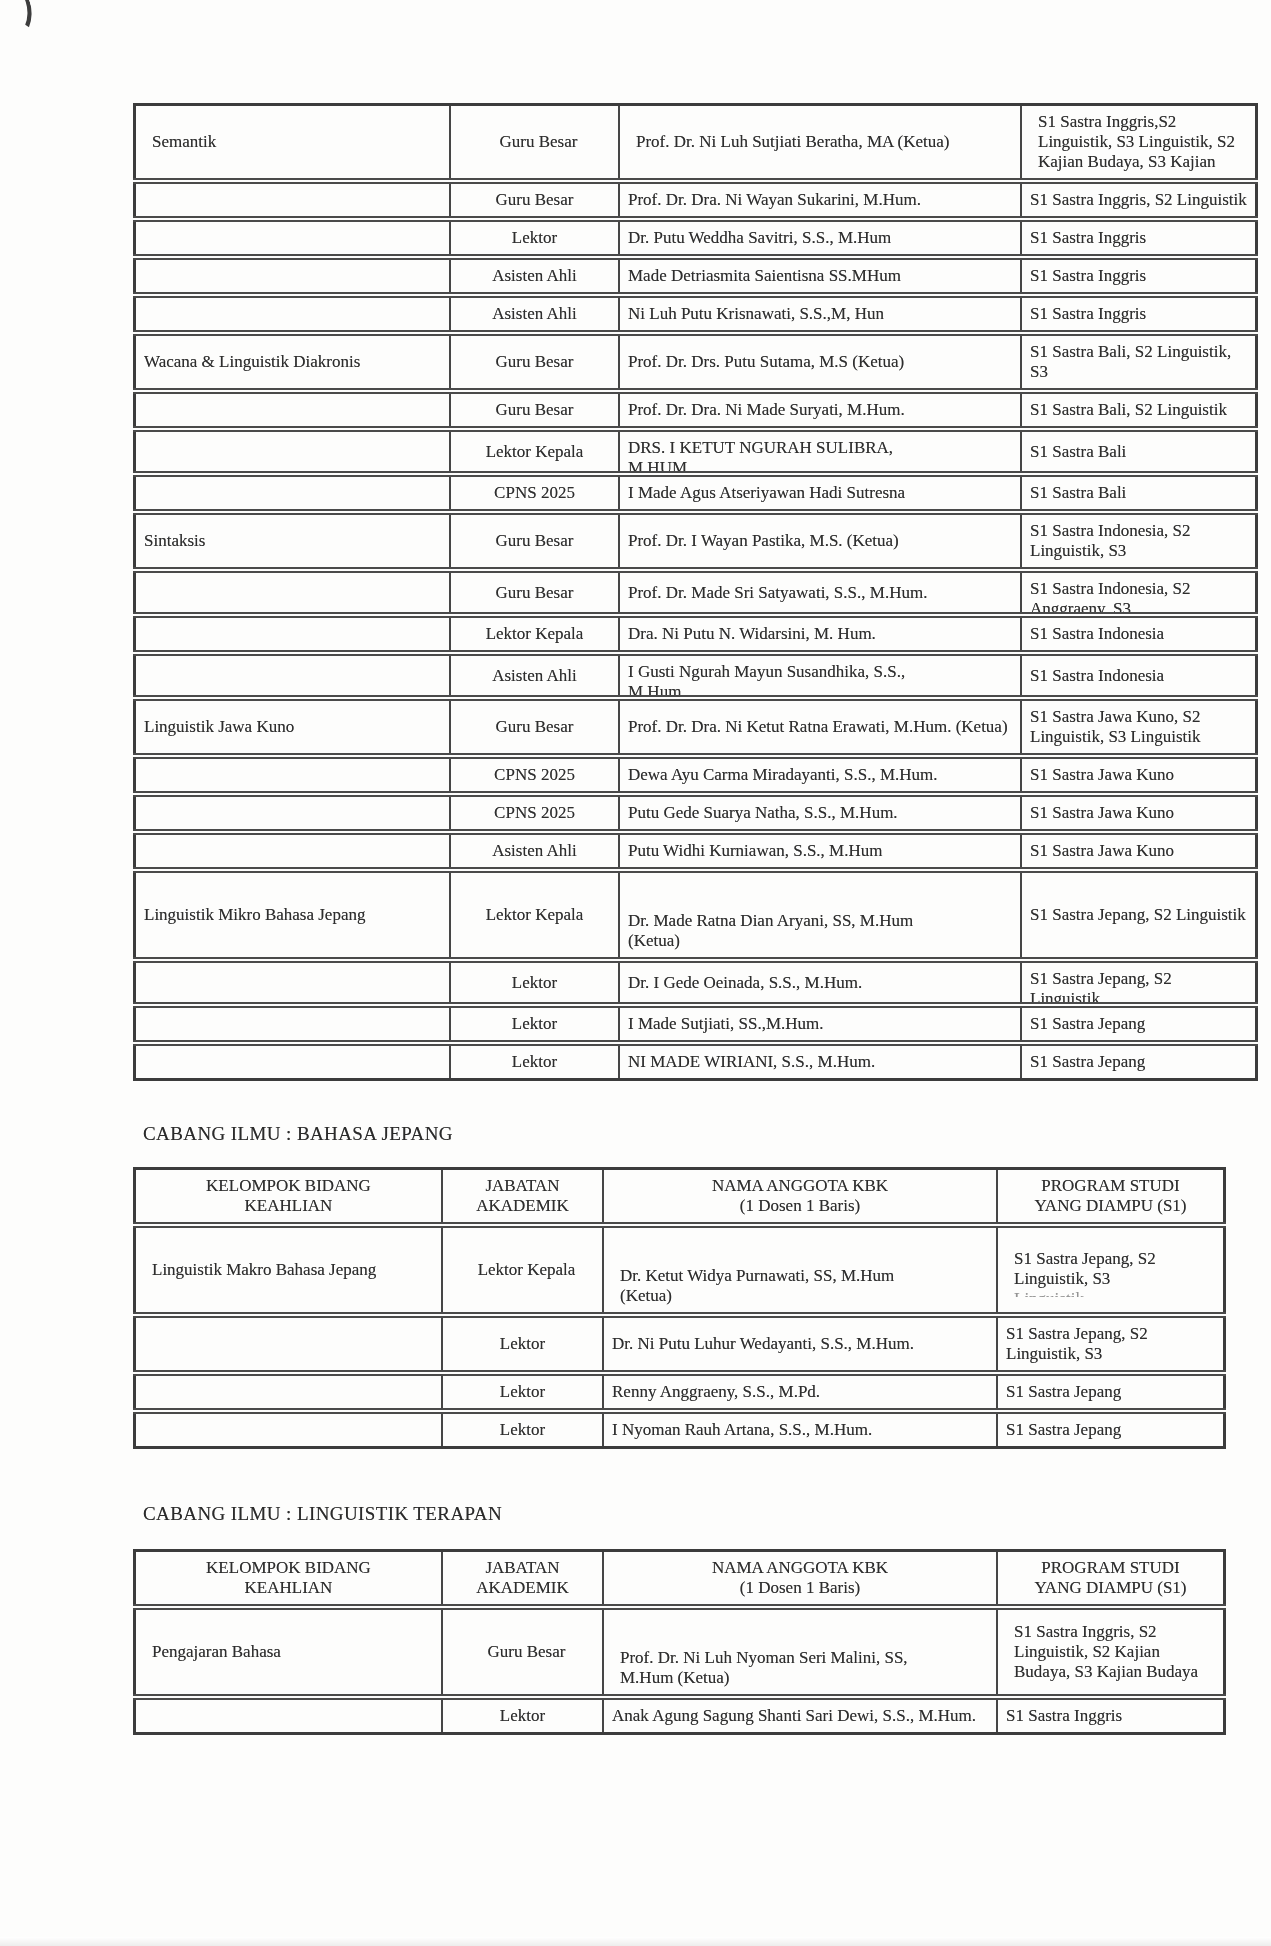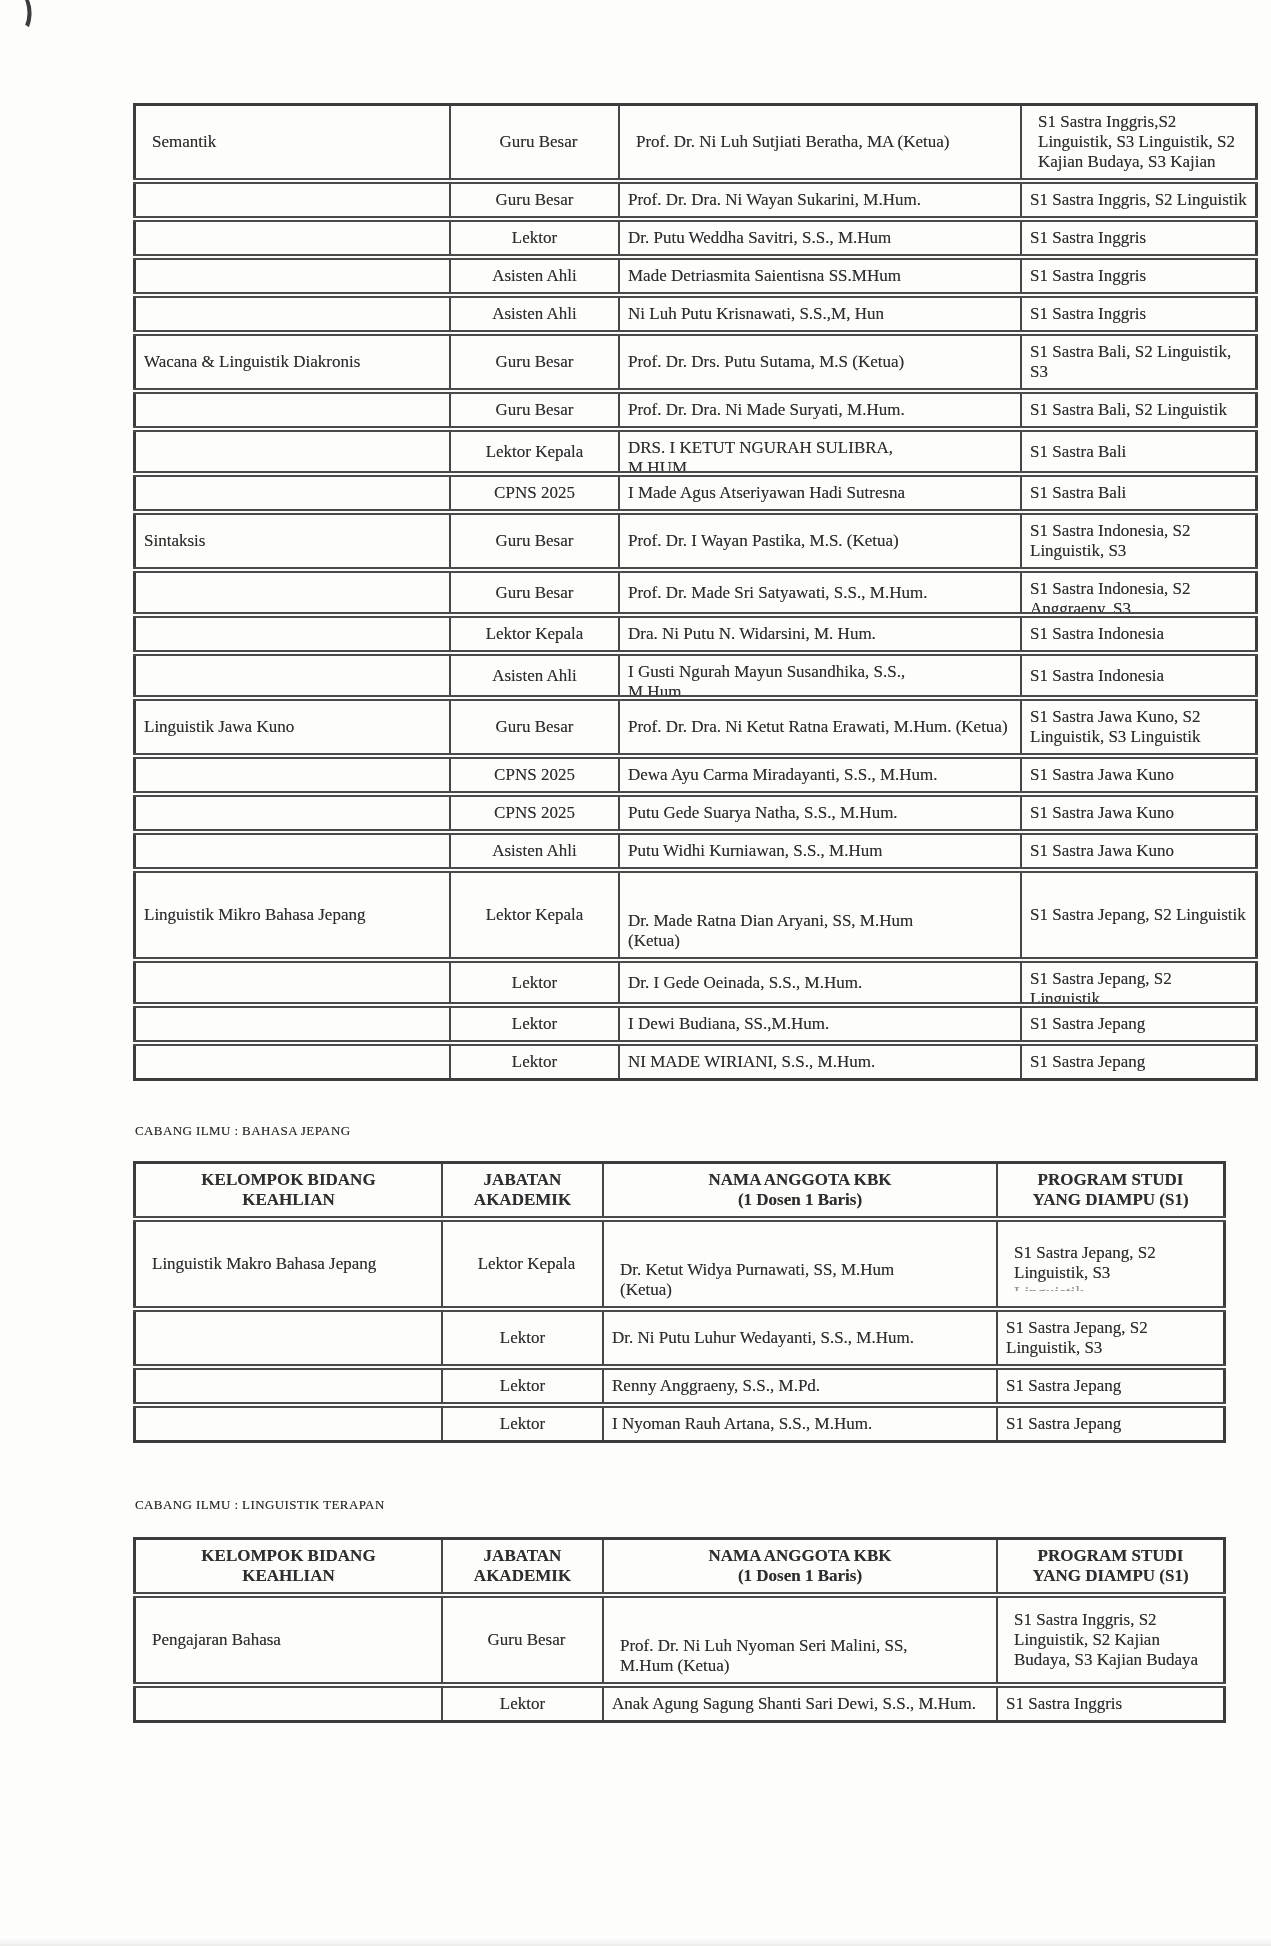--- a/index.html
+++ b/index.html
@@ -25,35 +25,35 @@
   }
   table.kbk td, table.kbk th {
     border-left:2px solid #464646; border-right:2px solid #464646;
     vertical-align:middle; font-size:17px; line-height:20px;
     padding:6px 8px; overflow:hidden; word-wrap:break-word;
   }
   table.kbk tr + tr td { border-top:6px double #4a4a4a; }
   table.kbk tbody tr:first-child td { border-top:6px double #4a4a4a;padding-left:16px; }
   table.kbk.no-head tbody tr:first-child td { border-top:none; }
 
-  th { font-weight:bold; text-align:center; font-size:17.5px; line-height:25px; padding:9px 4px; }
+  th { font-weight:normal; text-align:center; font-size:17.5px; line-height:25px; padding:9px 4px; }
   .hl { display:block; text-align:center; }
 
   .c-group { width:289px; padding-left:6px; }
   .c-jab   { width:143px; text-align:center; }
   .c-name  { width:376px; padding-right:16px; }
   .c-prog  { width:209px; padding-left:6px; padding-right:4px; }
 
   .cut    { display:block; height:13px; overflow:hidden; }
   .cut-sm { display:block; height:8px; overflow:hidden; opacity:.5; }
   .vb     { vertical-align:bottom; padding-bottom:0 !important; }
   .nw     { display:inline-block; max-width:305px;margin-top:32px; }
 
   .section-heading {
-    font-size:13px; letter-spacing:.4px; margin-left:2px; color:#2b2b2b;
+    font-size:19px; letter-spacing:.4px; margin-left:10px; color:#2b2b2b;
   }
   #heading-jepang  { margin-top:42px; }
   #table2          { margin-top:22px; }
   #heading-terapan { margin-top:54px; }
   #table3          { margin-top:24px; }
 </style>
 </head>
 <body>
 
 <div class="page">
@@ -185,21 +185,21 @@
           <td class="c-jab">Lektor</td>
           <td class="c-name">Dr. I Gede Oeinada, S.S., M.Hum.</td>
           <td class="c-prog vb">
             <span>S1 Sastra Jepang, S2</span>
             <span class="cut">Linguistik</span>
           </td>
         </tr>
         <tr>
           <td class="c-group"></td>
           <td class="c-jab">Lektor</td>
-          <td class="c-name">I Dewi Budiana, SS.,M.Hum.</td>
+          <td class="c-name">I Made Sutjiati, SS.,M.Hum.</td>
           <td class="c-prog">S1 Sastra Jepang</td>
         </tr>
         <tr>
           <td class="c-group"></td>
           <td class="c-jab">Lektor</td>
           <td class="c-name">NI MADE WIRIANI, S.S., M.Hum.</td>
           <td class="c-prog">S1 Sastra Jepang</td>
         </tr>
       </tbody>
     </table>

